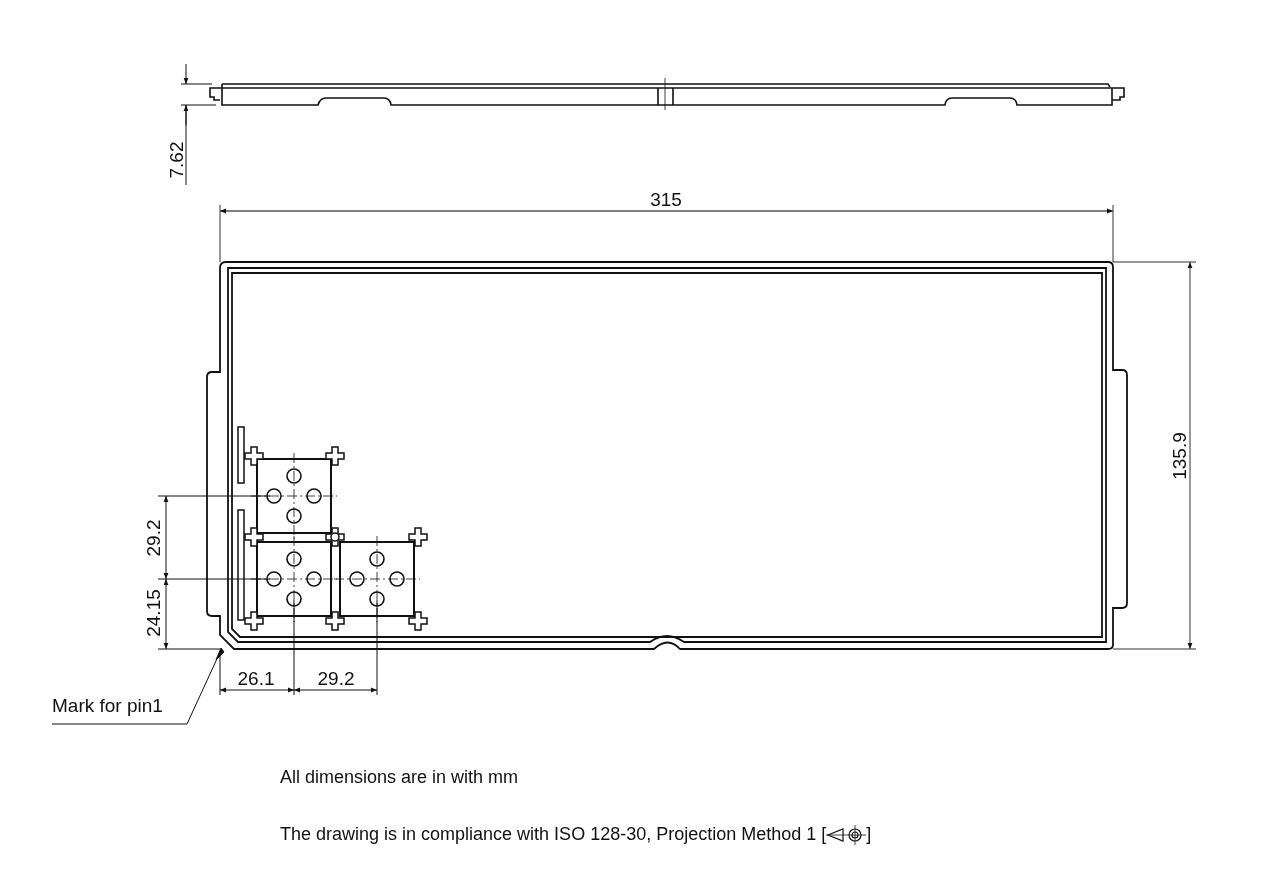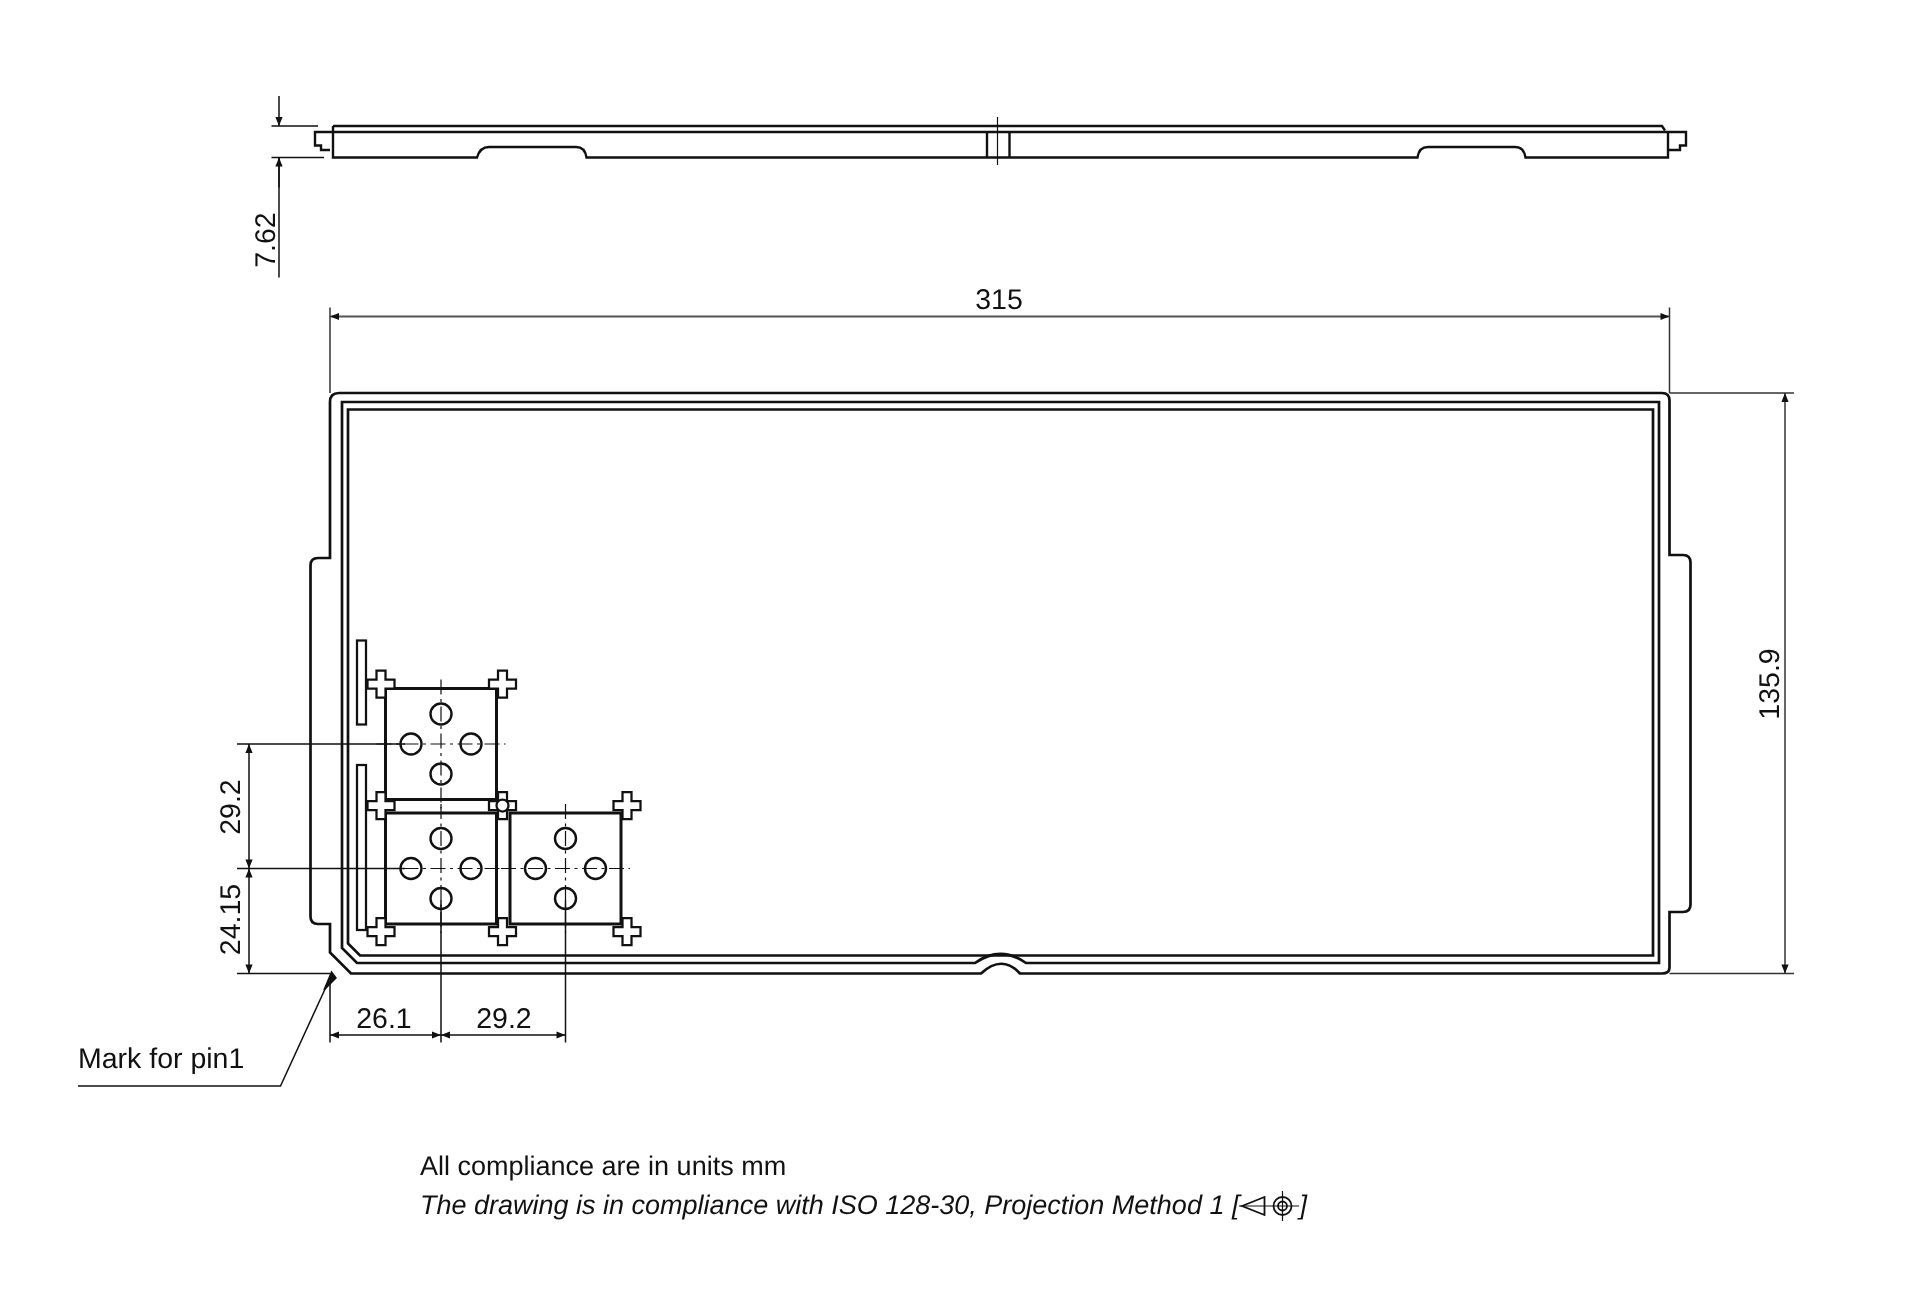--- a/index.html
+++ b/index.html
@@ -1,21 +1,21 @@
 <!DOCTYPE html>
 <html><head>
 <meta charset="utf-8">
 <style>
   html, body { margin:0; padding:0; background:#ffffff; }
   body { width:1280px; height:871px; position:relative; overflow:hidden; font-family:"Liberation Sans", sans-serif; color:#000; }
   #drawing { position:absolute; left:0; top:0; width:1280px; height:871px; }
   .txt { font-family:"Liberation Sans", sans-serif; fill:#111; }
   .note { position:absolute; left:280px; font-size:18px; line-height:26px; color:#111; white-space:nowrap; }
   .note1 { top:764px; }
-  .note2 { top:790px;font-style:italic; }
+  .note2 { top:821px; }
   .proj-sym { display:inline-block; vertical-align:middle; }
 </style>
 </head>
 <body>
 
 <svg id="drawing" viewBox="0 0 1280 871" xmlns="http://www.w3.org/2000/svg">
   <defs>
     <marker id="arr" viewBox="0 0 10 10" refX="10" refY="5" markerWidth="14" markerHeight="6" orient="auto-start-reverse" markerUnits="userSpaceOnUse">
       <path d="M0,1 L10,5 L0,9 z" fill="#111"></path>
     </marker>
@@ -123,21 +123,21 @@
   <text class="txt" x="256" y="685" font-size="19" text-anchor="middle">26.1</text>
   <text class="txt" x="336" y="685" font-size="19" text-anchor="middle">29.2</text>
 
   <g stroke="#111" stroke-width="1" fill="none">
     <polyline points="52,724 187,724 221,650"></polyline>
     <path d="M216,660 L221,648 L224,652 Z" fill="#111"></path>
   </g>
   <text class="txt" x="52" y="712" font-size="19">Mark for pin1</text>
 </svg>
 
-<div class="note note1">All compliance are in units mm</div>
+<div class="note note1">All dimensions are in with mm</div>
 <div class="note note2">
   <span>The drawing is in compliance with ISO 128-30, Projection Method 1 [</span><svg class="proj-sym" width="40" height="22" viewBox="0 0 40 22">
     <path d="M2,11 L17,5 V17 Z" fill="none" stroke="#111" stroke-width="1.2"></path>
     <line x1="0" y1="11" x2="40" y2="11" stroke="#111" stroke-width="0.8"></line>
     <circle cx="29" cy="11" r="6" fill="none" stroke="#111" stroke-width="1.2"></circle>
     <circle cx="29" cy="11" r="3" fill="none" stroke="#111" stroke-width="1.2"></circle>
     <line x1="29" y1="1" x2="29" y2="21" stroke="#111" stroke-width="0.8"></line>
   </svg><span>]</span>
 </div>
 

